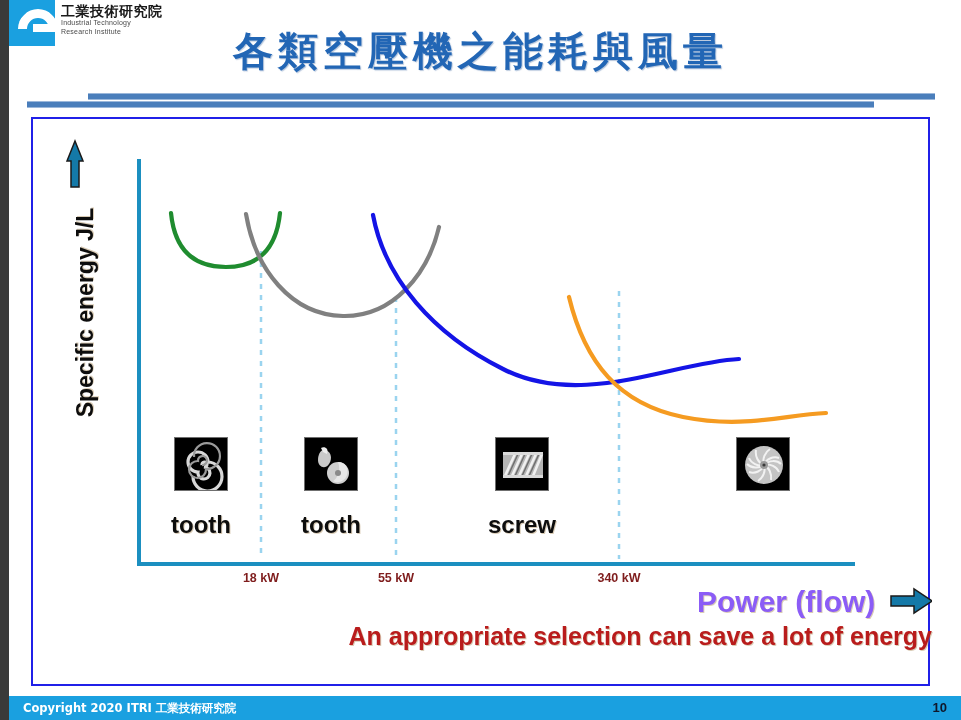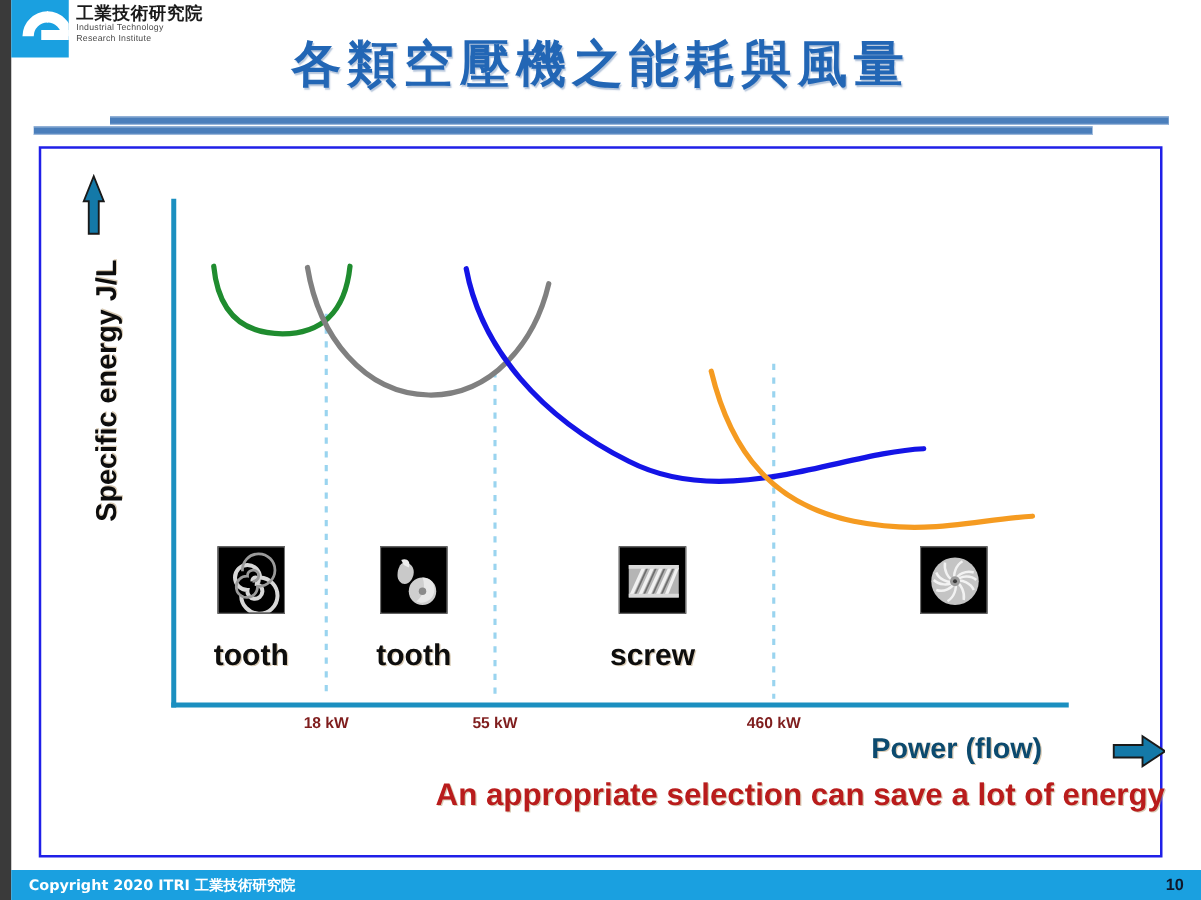--- a/index.html
+++ b/index.html
@@ -115,22 +115,22 @@
     text-align: center;
     font-size: 23px;
     font-weight: bold;
     color: #0d0d0d;
     letter-spacing: 0px;
     text-shadow: 1px 1px 0.5px rgba(170,140,90,0.45);
   }
   .x-axis-label {
     position: absolute;
     left: 664px; top: 466px;
-    font-size: 23px; font-weight: bold;
-    color: #0c4a6e;
+    font-size: 30px; font-weight: bold;
+    color: #8b5cf6;
     text-shadow: 1px 1px 0.5px rgba(170,140,90,0.45);
   }
   .tick-label {
     position: absolute;
     top: 452px;
     font-size: 12.5px;
     font-weight: bold;
     color: #7f1d1d;
     text-align: center;
     width: 70px;
@@ -241,21 +241,21 @@
 
         <path d="M 536 178 C 552 244, 586 285, 650 298 C 710 310, 750 296, 793 294" fill="none" stroke="#f59b21" stroke-width="4.2" stroke-linecap="round"></path>
       </svg>
 
       <div class="y-axis-label">Specific energy J/L</div>
 
       <div class="x-axis-label">Power (flow)</div>
 
       <div class="tick-label" style="left:193px;">18 kW</div>
       <div class="tick-label" style="left:328px;">55 kW</div>
-      <div class="tick-label" style="left:551px;">460 kW</div>
+      <div class="tick-label" style="left:551px;">340 kW</div>
 
       <div class="cat-icon" style="left:141px;">
         <svg width="54" height="54" viewBox="0 0 54 54">
           <rect width="54" height="54" fill="#000"></rect>
           <path d="M27 27 m0 0 a2.5 2.5 0 1 1 2 2 a6 6 0 1 1 -6 5 a10 10 0 1 1 10 -10 a14.5 14.5 0 1 1 -15 14" fill="none" stroke="#d8d8d8" stroke-width="3.2"></path>
           <path d="M27 27 m0 0 a4.5 4.5 0 1 0 -4 -4 a8.5 8.5 0 1 0 8 8 a13 13 0 1 0 -12 -12" fill="none" stroke="#9a9a9a" stroke-width="2.2"></path>
         </svg>
       </div>
       <div class="cat-icon" style="left:271px;">
         <svg width="54" height="54" viewBox="0 0 54 54">

